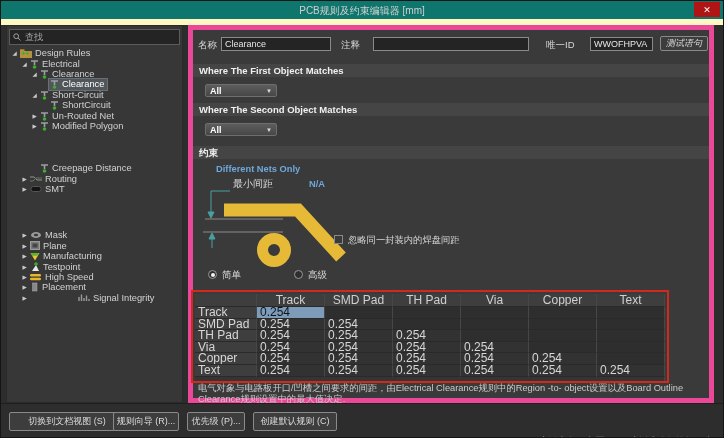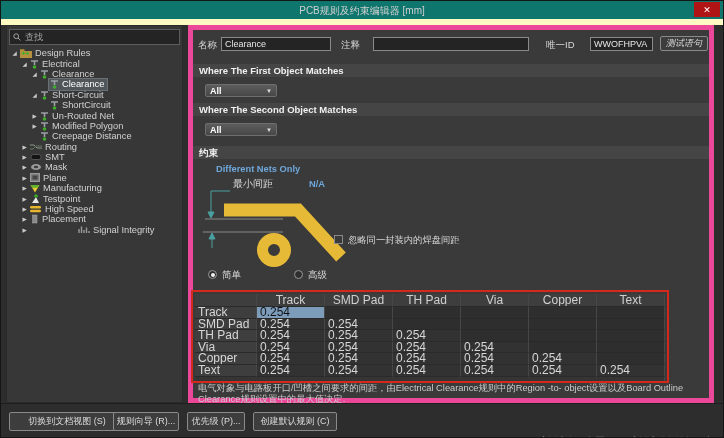--- a/index.html
+++ b/index.html
@@ -172,21 +172,21 @@
           <span class="node">
             <span class="ticon">
               <svg width="9" height="10" viewBox="0 0 9 10">
                 <path d="M1 2h7M4.5 2v4" stroke="#9aa0a6" stroke-width="1.6" fill="none"></path>
                 <circle cx="4.5" cy="8" r="1.8" fill="#3fae2a"></circle>
               </svg>
             </span>
             <span>Modified Polygon</span>
           </span>
         </div>
-        <div class="tree-row" style="padding-left: 23px;">
+        <div class="tree-row" style="padding-left: 23px; margin-top: 32px;">
           <span class="expander"></span>
           <span class="node">
             <span class="ticon">
               <svg width="9" height="10" viewBox="0 0 9 10">
                 <path d="M1 2h7M4.5 2v4" stroke="#9aa0a6" stroke-width="1.6" fill="none"></path>
                 <circle cx="4.5" cy="8" r="1.8" fill="#3fae2a"></circle>
               </svg>
             </span>
             <span>Creepage Distance</span>
           </span>
@@ -207,21 +207,21 @@
           <span class="expander">▶</span>
           <span class="node">
             <span class="ticon">
               <svg width="12" height="8" viewBox="0 0 12 8">
                 <rect x="1" y="1.5" width="10" height="5" rx="2.2" fill="#141414" stroke="#555"></rect>
               </svg>
             </span>
             <span>SMT</span>
           </span>
         </div>
-        <div class="tree-row" style="padding-left: 13px;">
+        <div class="tree-row" style="padding-left: 13px; margin-top: 36px;">
           <span class="expander">▶</span>
           <span class="node">
             <span class="ticon">
               <svg width="12" height="8" viewBox="0 0 12 8">
                 <ellipse cx="6" cy="4" rx="5" ry="3" fill="#9a9a9a"></ellipse>
                 <ellipse cx="6" cy="4" rx="2.2" ry="1.2" fill="#3a3a3a"></ellipse>
               </svg>
             </span>
             <span>Mask</span>
           </span>

